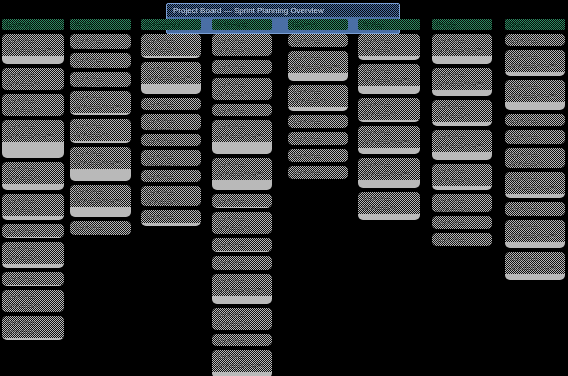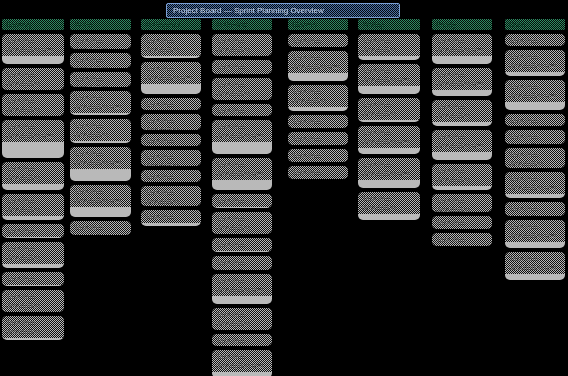--- a/index.html
+++ b/index.html
@@ -14,21 +14,21 @@
     position:relative;
     background-image:
       linear-gradient(45deg, rgba(0,0,0,.92) 25%, transparent 25%, transparent 75%, rgba(0,0,0,.92) 75%),
       linear-gradient(45deg, rgba(0,0,0,.92) 25%, transparent 25%, transparent 75%, rgba(0,0,0,.92) 75%);
     background-size:2px 2px;
     background-position:0 0, 1px 1px;
   }
 
   
   #board-title{
-    position:absolute;left:166px;top:3px;width:234px;height:15px;
+    position:absolute;left:166px;top:3px;width:234px;height:31px;
     background-color:#4a6fa5;
     border:1px solid #7b9fd4;
     border-radius:2px;
     box-sizing:border-box;
     overflow:hidden;
   }
   #board-title .txt{
     font-size:8px;line-height:13px;color:#c9d8ef;
     padding-left:6px;white-space:nowrap;
   }

